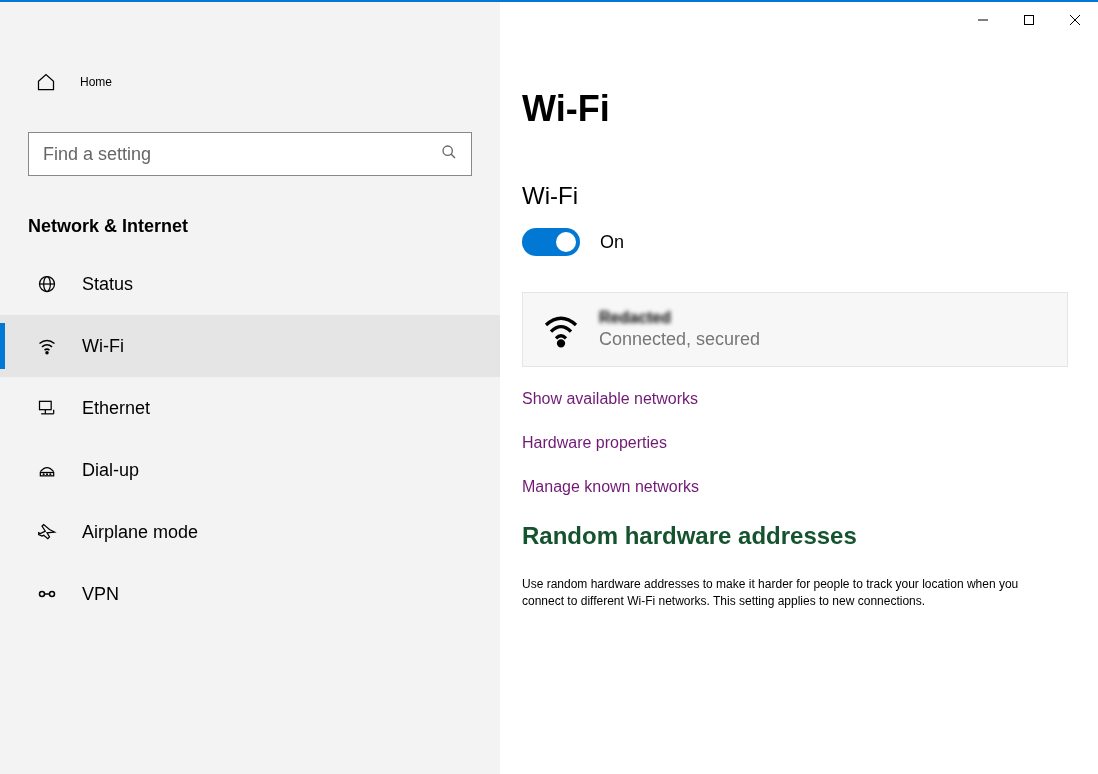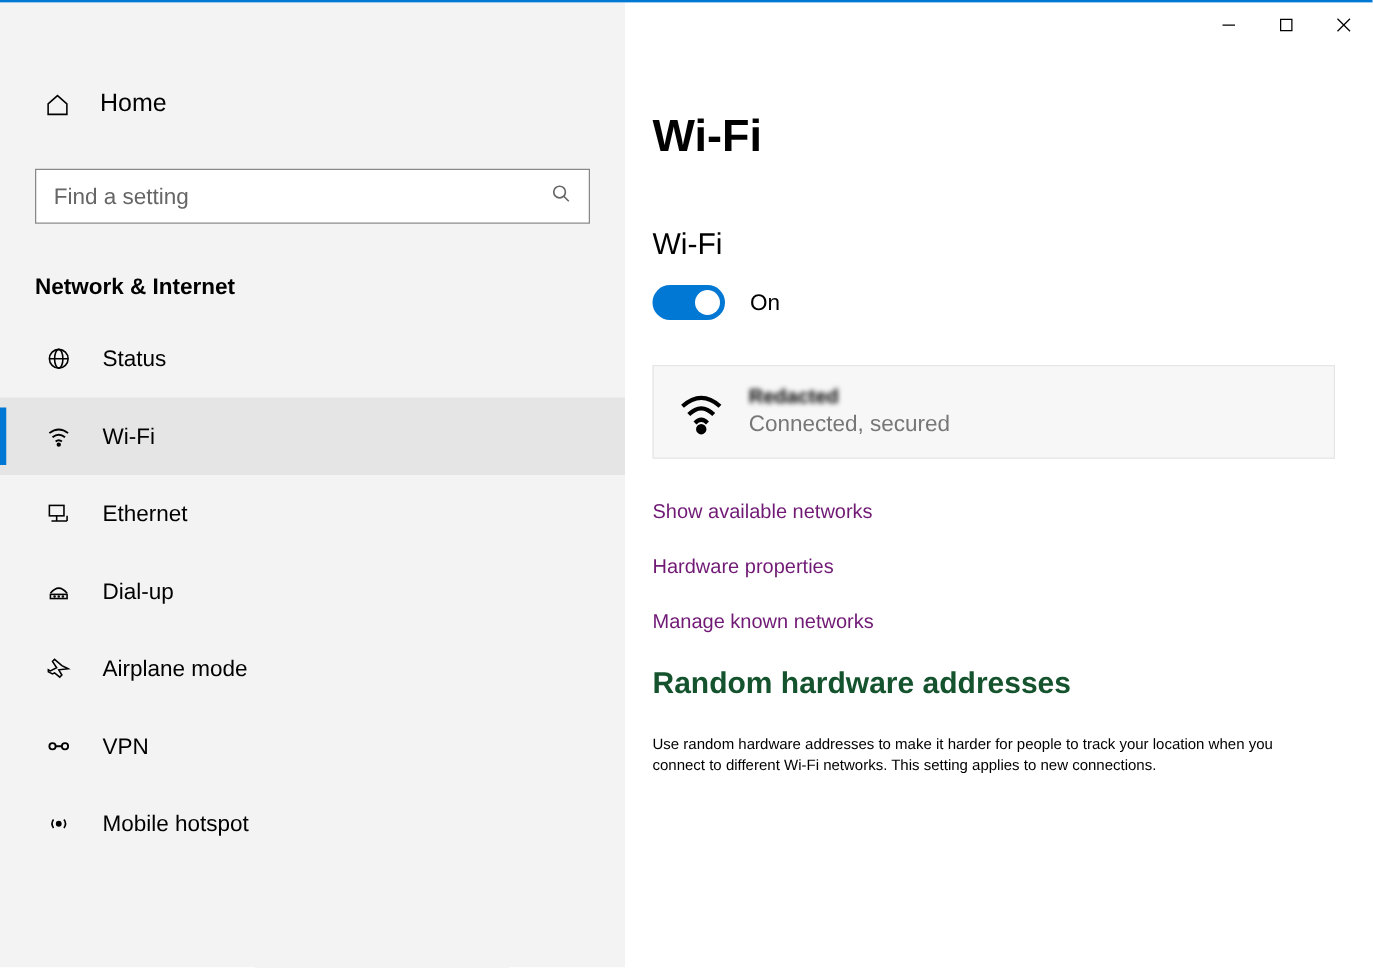--- a/index.html
+++ b/index.html
@@ -70,21 +70,21 @@
     }
     .home-icon {
       width: 20px;
       height: 20px;
       display: flex;
       align-items: center;
       justify-content: center;
       margin-right: 24px;
     }
     .home-label {
-      font-size: 20px;
+      font-size: 12px;
       color: #000;
     }
     .search-box {
       margin: 30px 28px 20px 28px;
       height: 44px;
       border: 1px solid #888;
       background: #fff;
       display: flex;
       align-items: center;
       padding: 0 14px;
@@ -189,21 +189,21 @@
     .toggle-label {
       font-size: 18px;
       color: #000;
     }
     .network-card {
       background: #f7f7f7;
       border: 1px solid #e5e5e5;
       padding: 16px 18px;
       display: flex;
       align-items: center;
-      margin-bottom: 34px;
+      margin-bottom: 23px;
       cursor: pointer;
     }
     .wifi-signal-icon {
       width: 40px;
       height: 40px;
       margin-right: 18px;
     }
     .network-info {
       display: flex;
       flex-direction: column;
@@ -347,30 +347,20 @@
       <span class="nav-icon">
         <svg width="20" height="20" viewBox="0 0 24 24" fill="none" stroke="black" stroke-width="1.8">
             <circle cx="6" cy="12" r="3"></circle>
             <circle cx="18" cy="12" r="3"></circle>
             <line x1="9" y1="12" x2="15" y2="12"></line>
           </svg>
       </span>
       <span class="nav-label">VPN</span>
     </div>
 
-    <div class="nav-item">
-      <span class="nav-icon">
-        <svg width="20" height="20" viewBox="0 0 24 24" fill="none" stroke="black" stroke-width="1.6">
-            <circle cx="12" cy="12" r="2" fill="black"></circle>
-            <path d="M7 8 Q4 12 7 16"></path>
-            <path d="M17 8 Q20 12 17 16"></path>
-          </svg>
-      </span>
-      <span class="nav-label">Mobile hotspot</span>
-    </div>
   </div>
 </div>
 
 <div class="main">
   <h1 class="page-title">Wi-Fi</h1>
   <h2 class="section-title">Wi-Fi</h2>
 
   <div class="toggle-row">
     <div class="toggle"></div>
     <span class="toggle-label">On</span>

